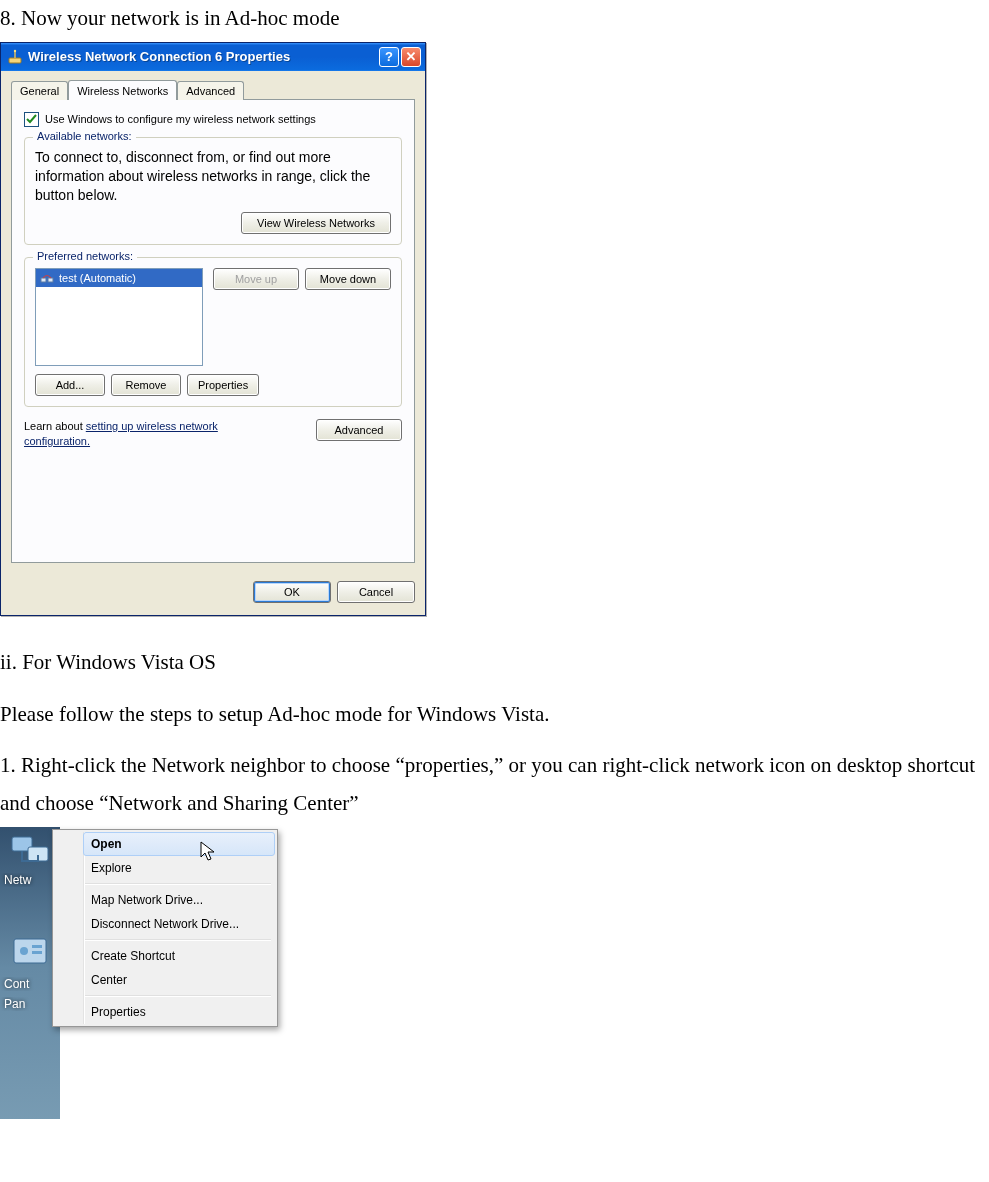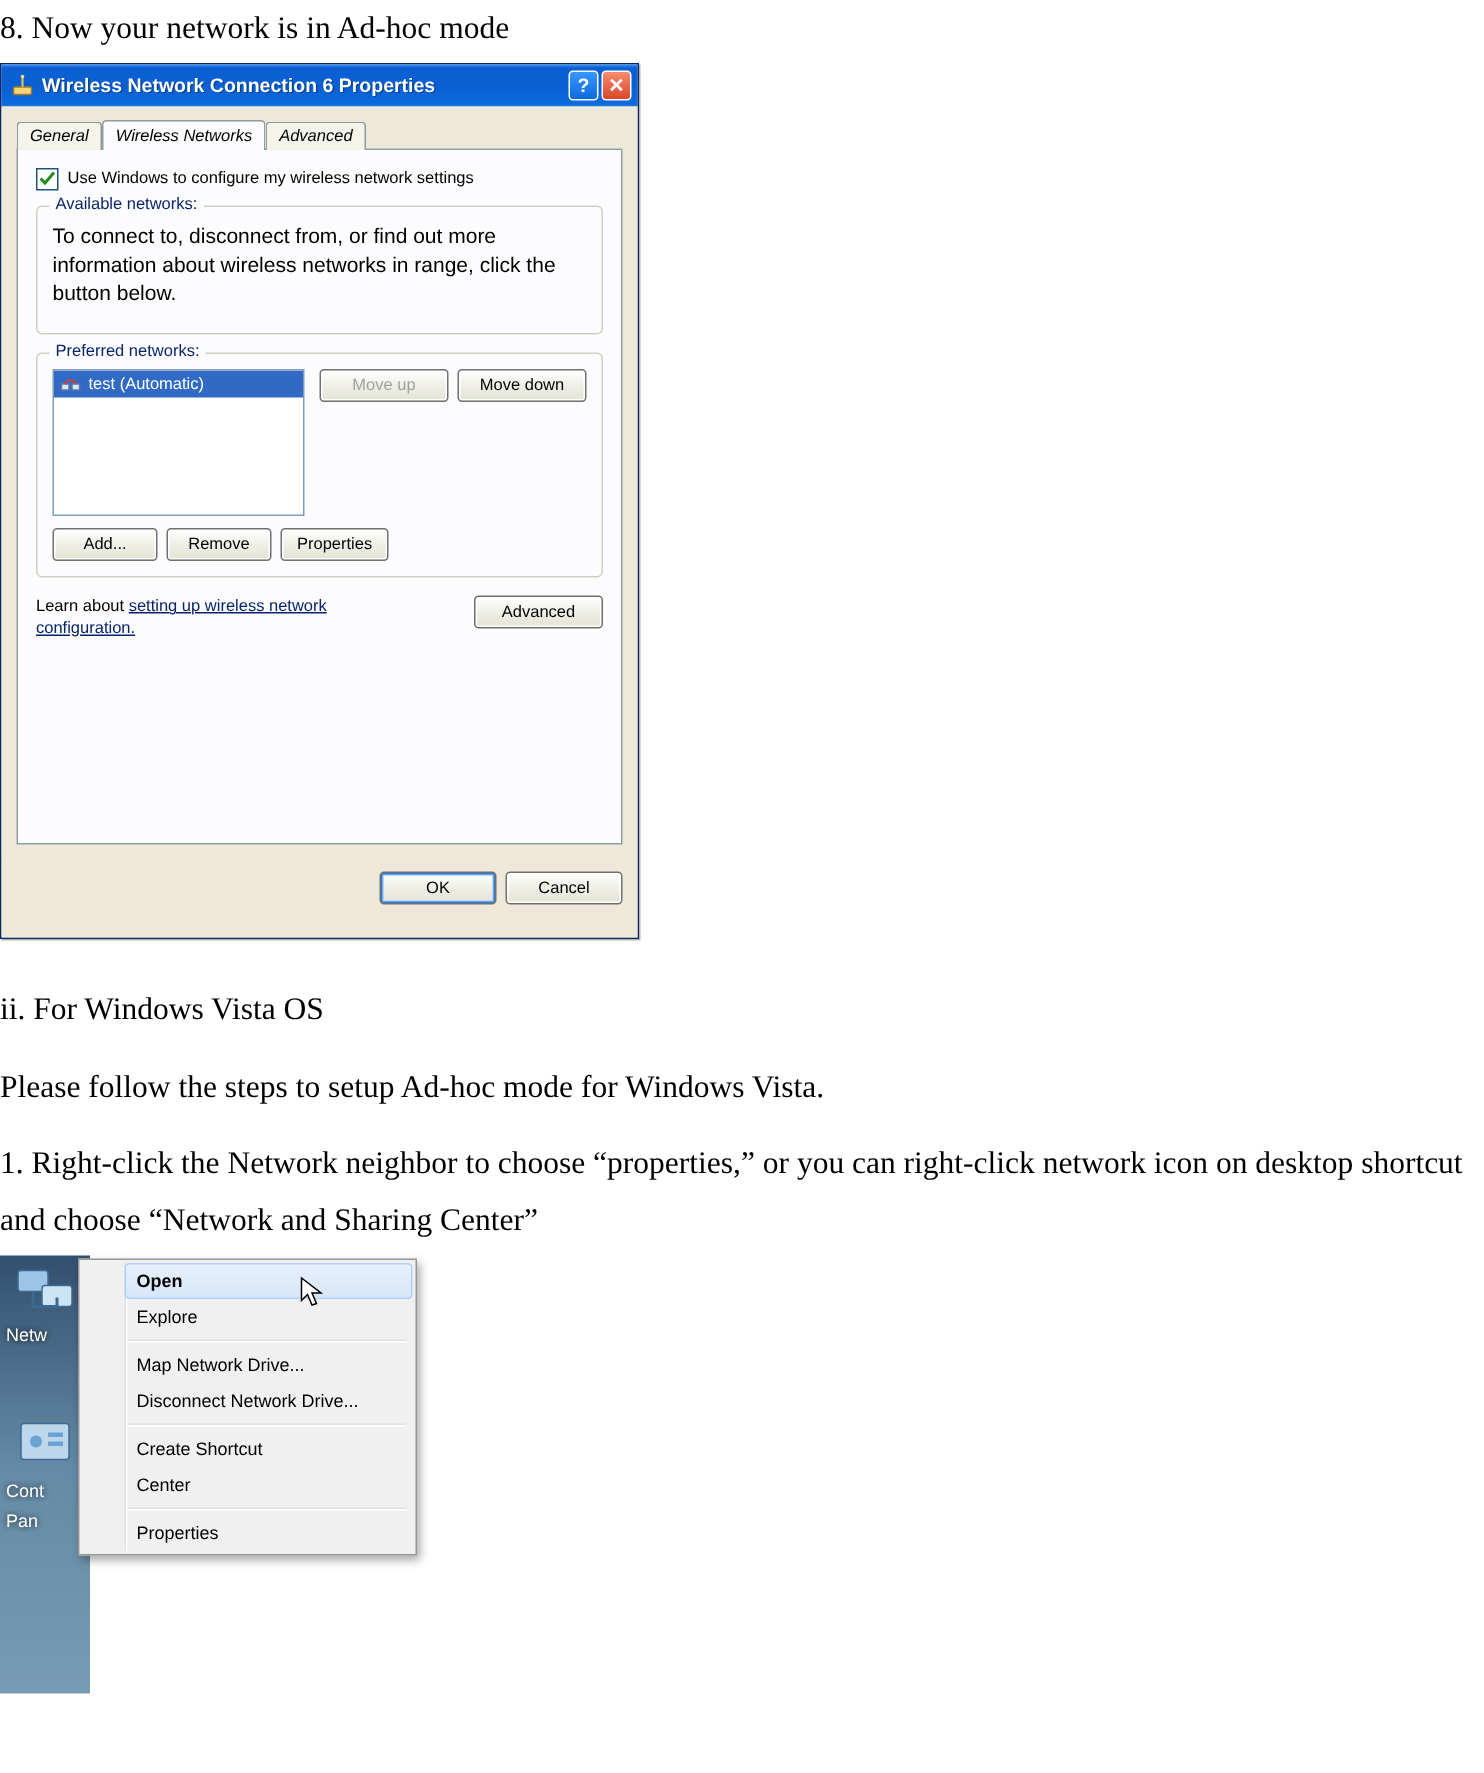--- a/index.html
+++ b/index.html
@@ -73,21 +73,20 @@
     font-size: 11px;
     padding: 3px 8px 3px 8px;
     border: 1px solid #919b9c;
     border-bottom: none;
     border-radius: 3px 3px 0 0;
     background: #ece9d8;
     margin-right: 0px;
     cursor: pointer;
     position: relative;
     top: 1px;
-    font-style: italic;
   }
   .xp-tab.active {
     background: #fcfcfe;
     z-index: 3;
     padding-top: 4px;
   }
   .xp-tab.inactive { background: #f5f4ea; }
   .xp-tabpanel {
     border: 1px solid #919b9c;
     background: #fcfcfe;
@@ -174,21 +173,21 @@
 
   .xp-link { color:#0a246a; text-decoration: underline; cursor:pointer; }
   .xp-learn-row {
     display:flex; justify-content:space-between; align-items:flex-start;
     gap: 10px;
     margin-top: 4px;
   }
 
   .xp-footer {
     display:flex; justify-content:flex-end; gap:6px;
-    padding: 8px 10px 22px 10px;
+    padding: 8px 10px 12px 10px;
     background:#ece9d8;
   }
   .xp-btn.default {
     box-shadow: 0 0 0 1px #2a7ad4 inset, 0 0 0 2px #b8d6fb inset;
   }
 
   
   .vista-wrap {
     width: 290px;
     position: relative;
@@ -293,20 +292,23 @@
                 <path d="M1 5 L4 8 L10 1" stroke="#218a21" stroke-width="2" fill="none"></path>
               </svg>
           </span>
         </span>
         <span>Use Windows to configure my wireless network settings</span>
       </div>
 
       <div class="xp-group">
         <div class="xp-group-title">Available networks:</div>
         <div class="xp-group-text">To connect to, disconnect from, or find out more information about wireless networks in range, click the button below.</div>
+        <div class="xp-btn-row-right">
+          <button class="xp-btn" style="min-width:150px">View Wireless Networks</button>
+        </div>
       </div>
 
       <div class="xp-group">
         <div class="xp-group-title">Preferred networks:</div>
 
         <div class="xp-preferred-flex">
           <div class="xp-listbox">
             <div class="xp-listrow selected">
               <span class="xp-list-icon">
                 <svg viewBox="0 0 14 14" width="14" height="14">

